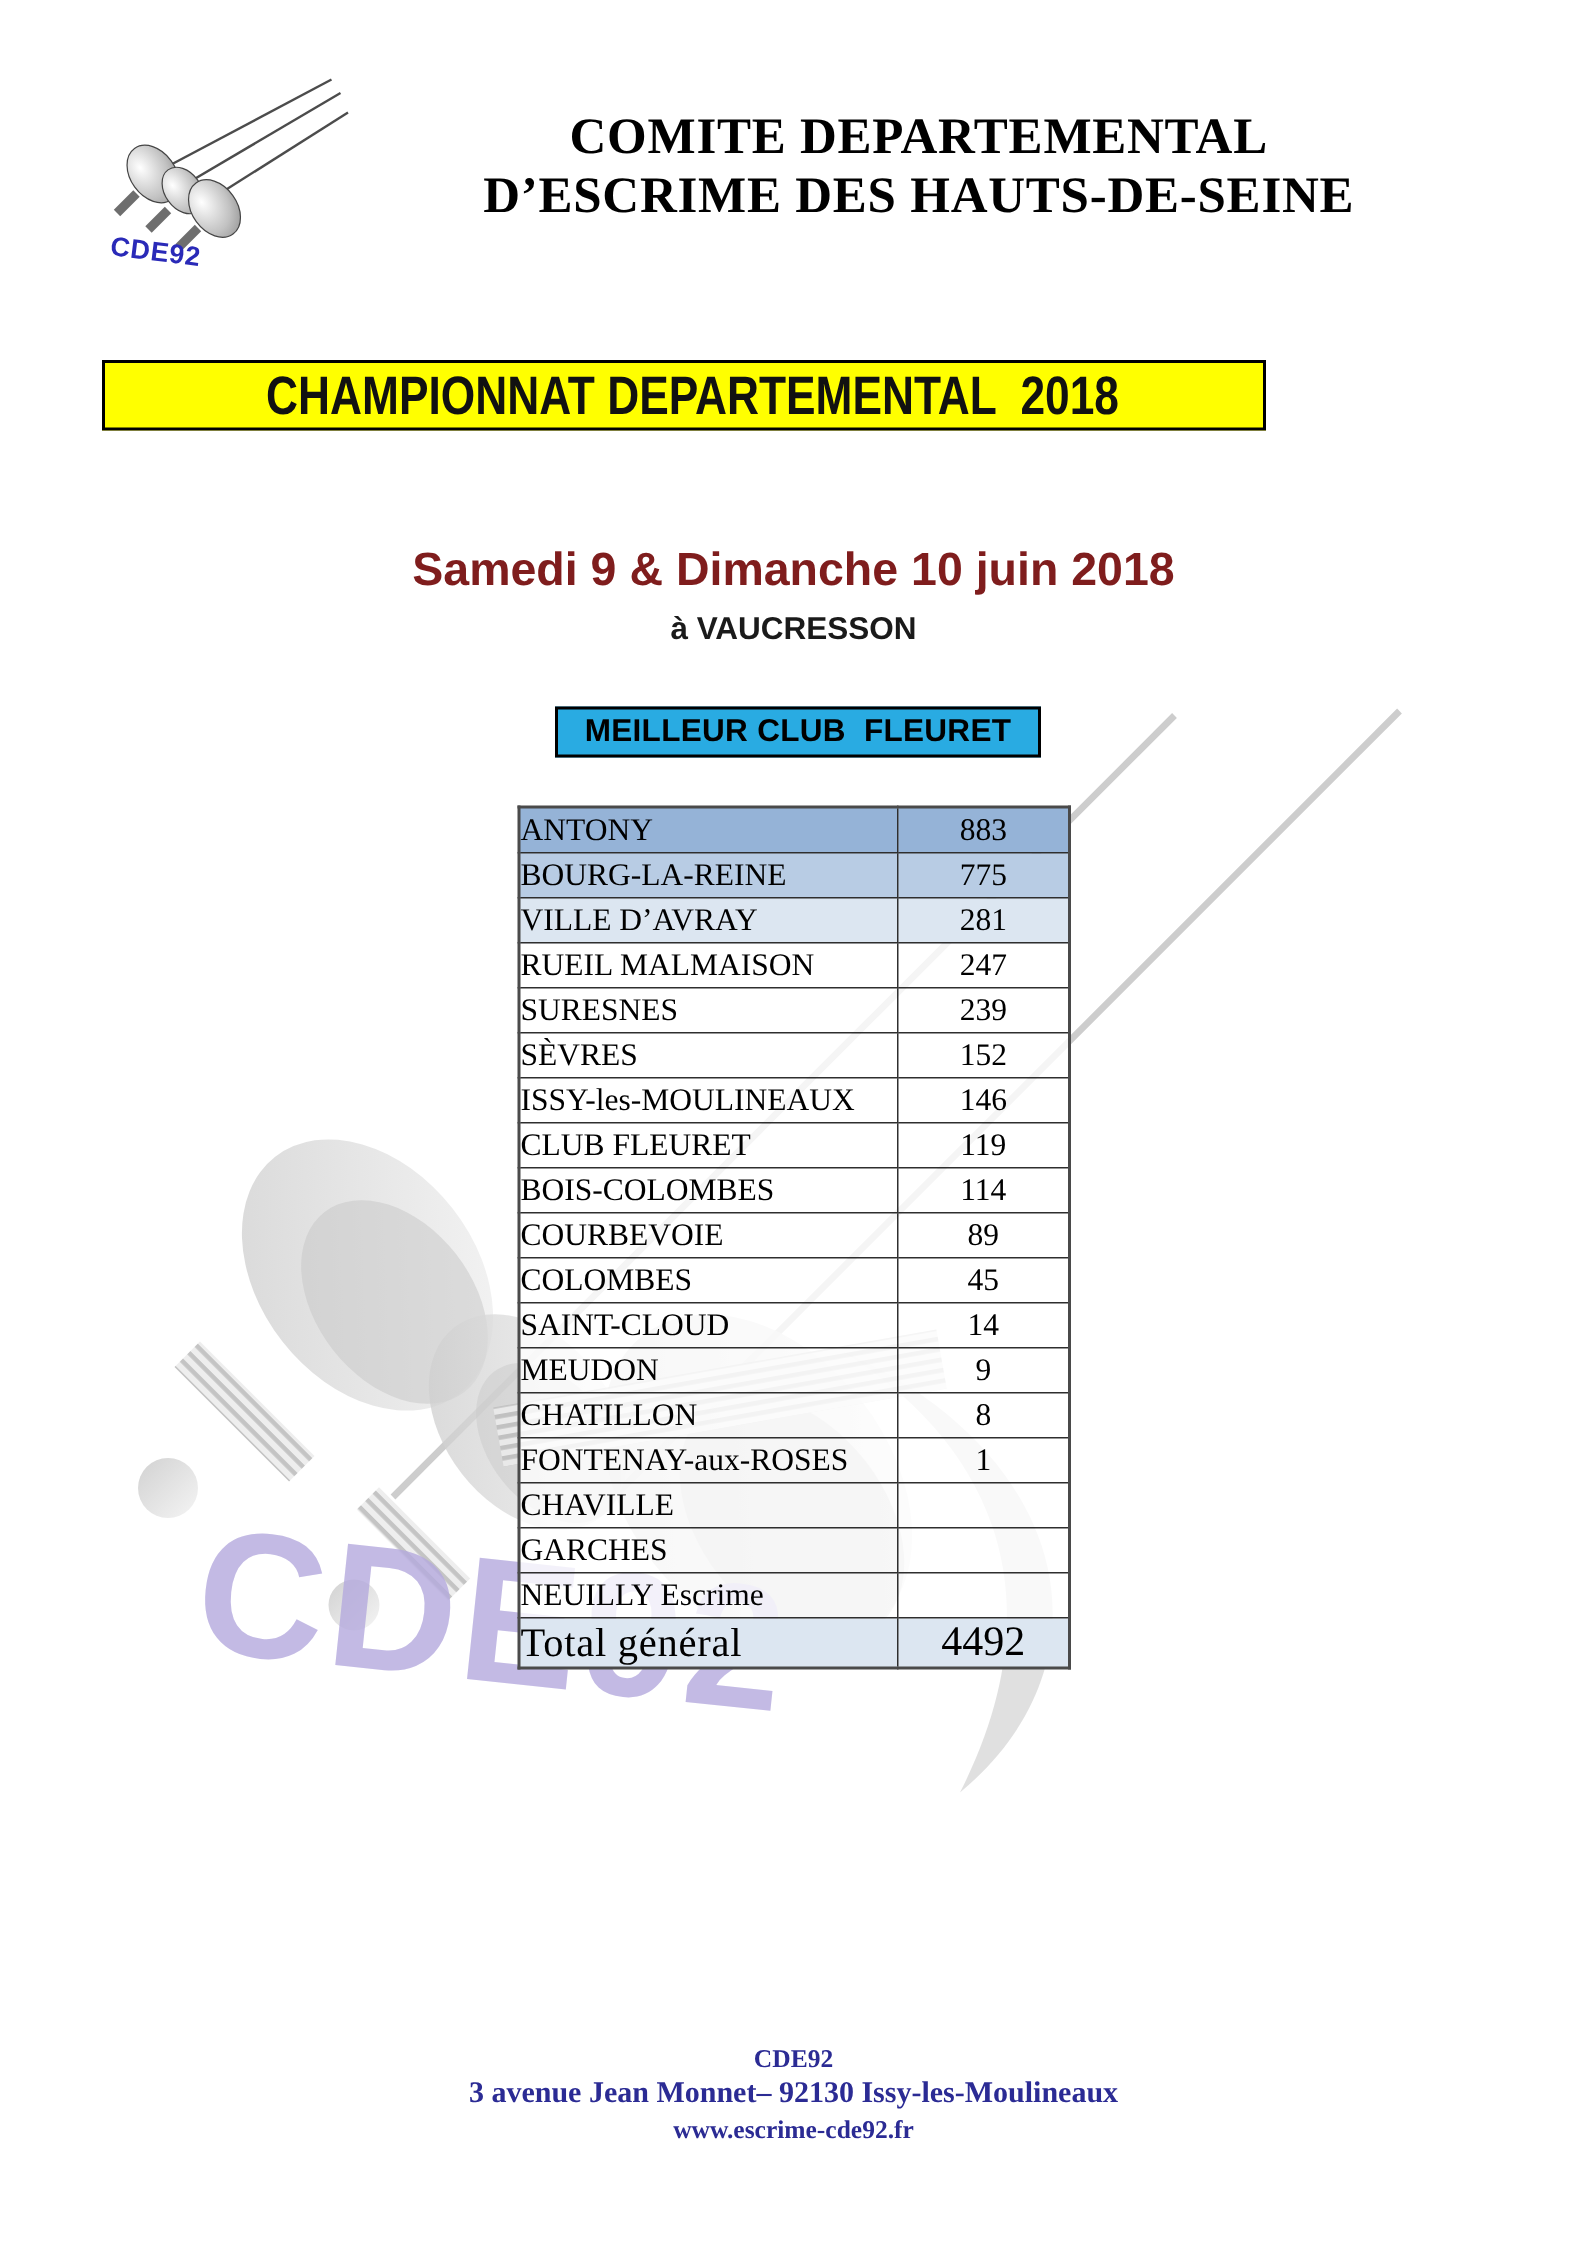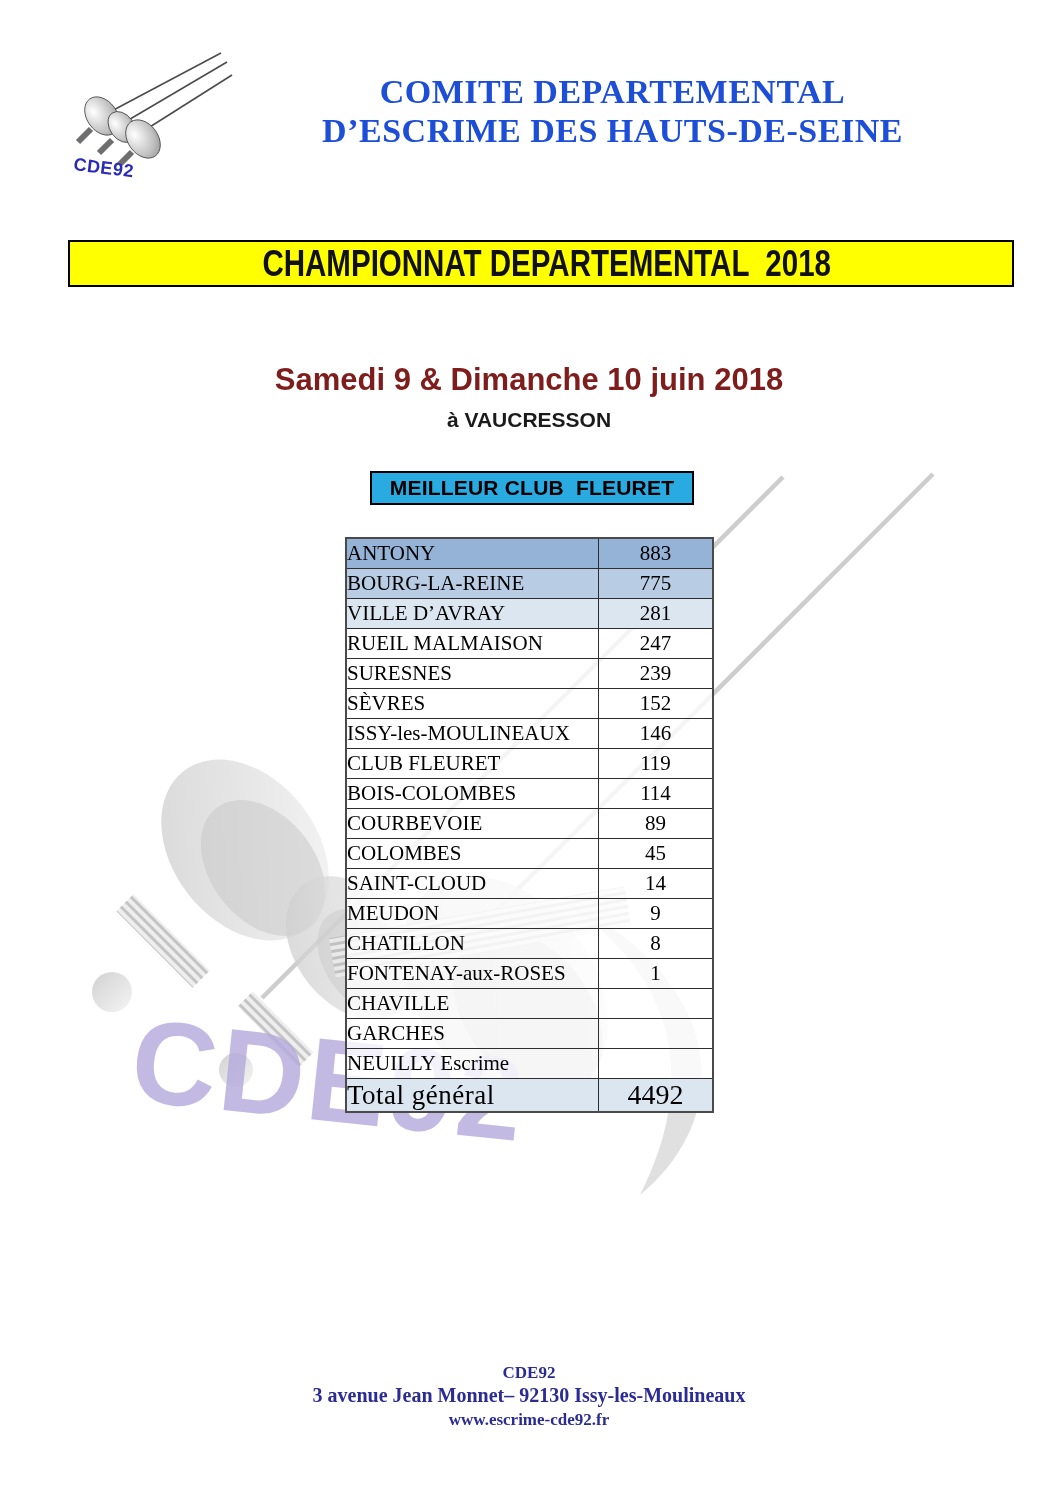--- a/index.html
+++ b/index.html
@@ -8,26 +8,26 @@
     font-family:"Liberation Serif",serif;overflow:hidden;
   }
   .layer{position:absolute;z-index:1;}
   
   #watermark{position:absolute;left:0;top:0;width:1058px;height:1497px;z-index:0;}
   
   .logo{left:66px;top:48px;width:170px;height:132px;}
   
   .title{
     left:175px;right:8px;top:72px;text-align:center;
-    color:#1d4ed8;font-weight:bold;font-size:34px;line-height:39px;
+    color:#000000;font-weight:bold;font-size:34px;line-height:39px;
     letter-spacing:0.5px;
   }
   
   .yellow-banner{
-    left:68px;top:240px;width:946px;height:47px;box-sizing:border-box;
+    left:68px;top:240px;width:776px;height:47px;box-sizing:border-box;
     background:#FFFF00;border:2px solid #000;
     display:flex;align-items:center;justify-content:center;padding-left:12px;
   }
   .yellow-banner span{
     font-family:"Liberation Sans",sans-serif;font-size:36px;font-weight:600;
     color:#111;transform:scaleX(0.82);white-space:pre;
   }
   
   .event-date{
     left:0;width:1058px;top:362px;text-align:center;

